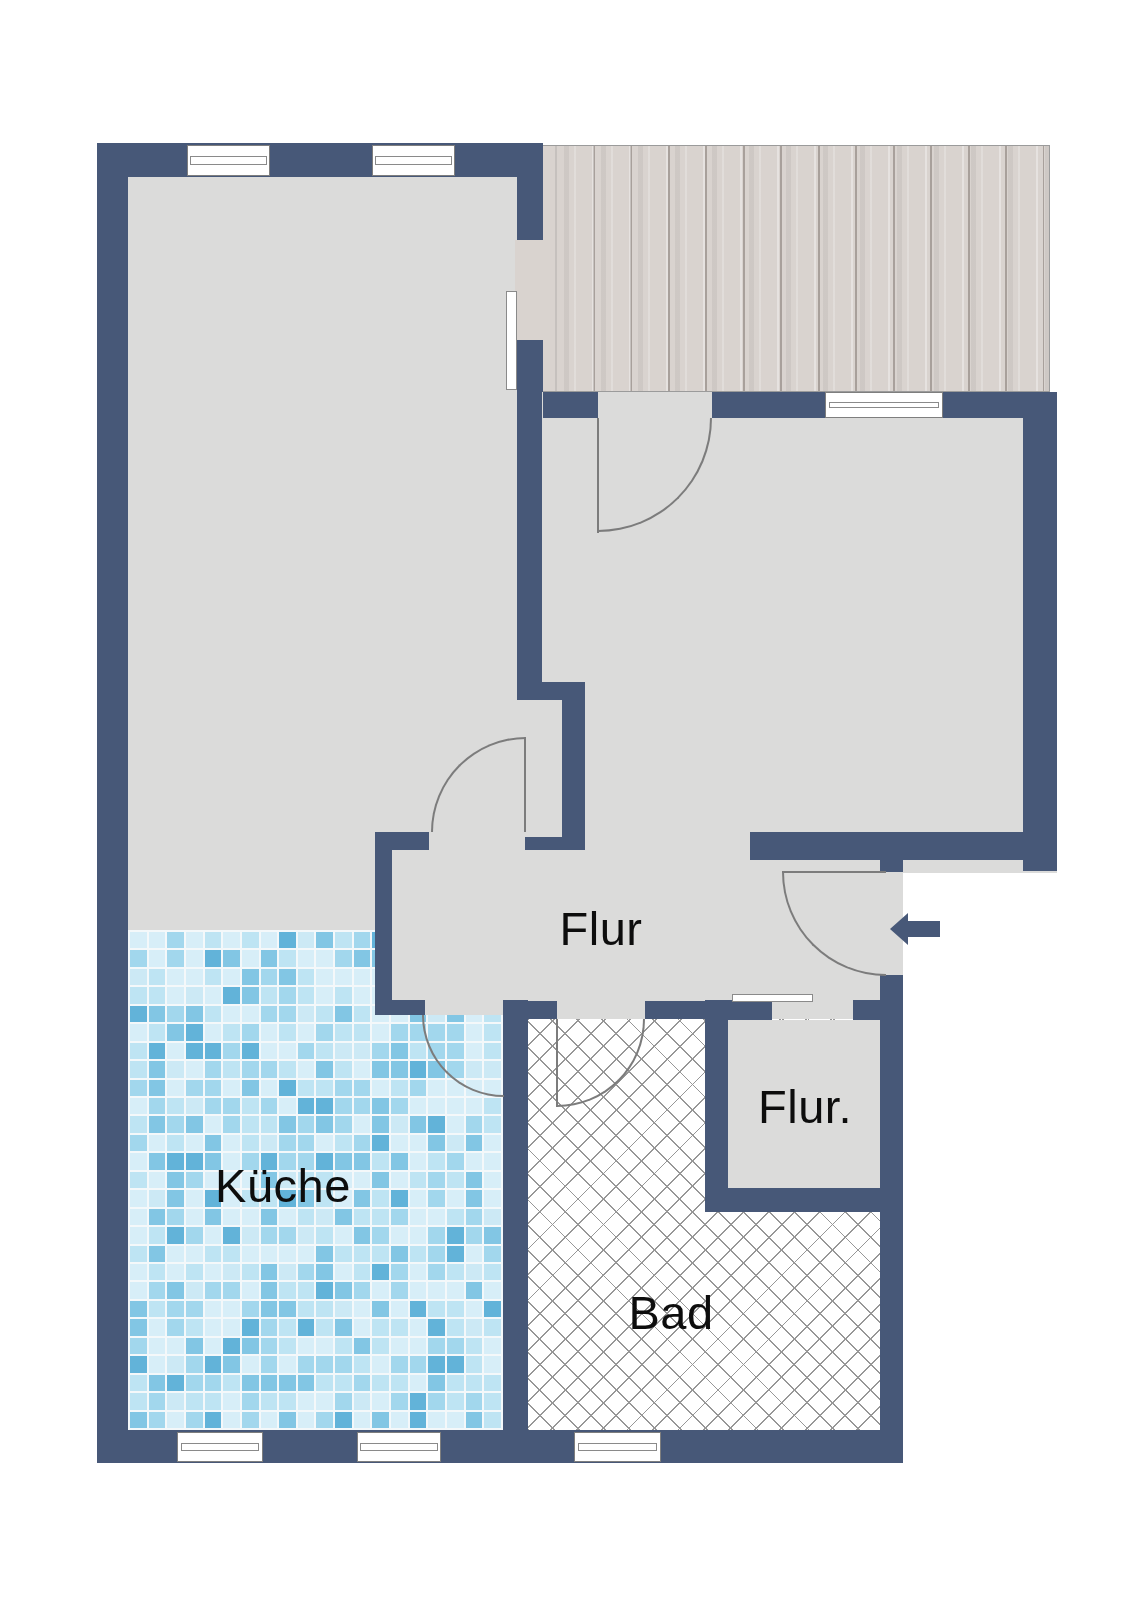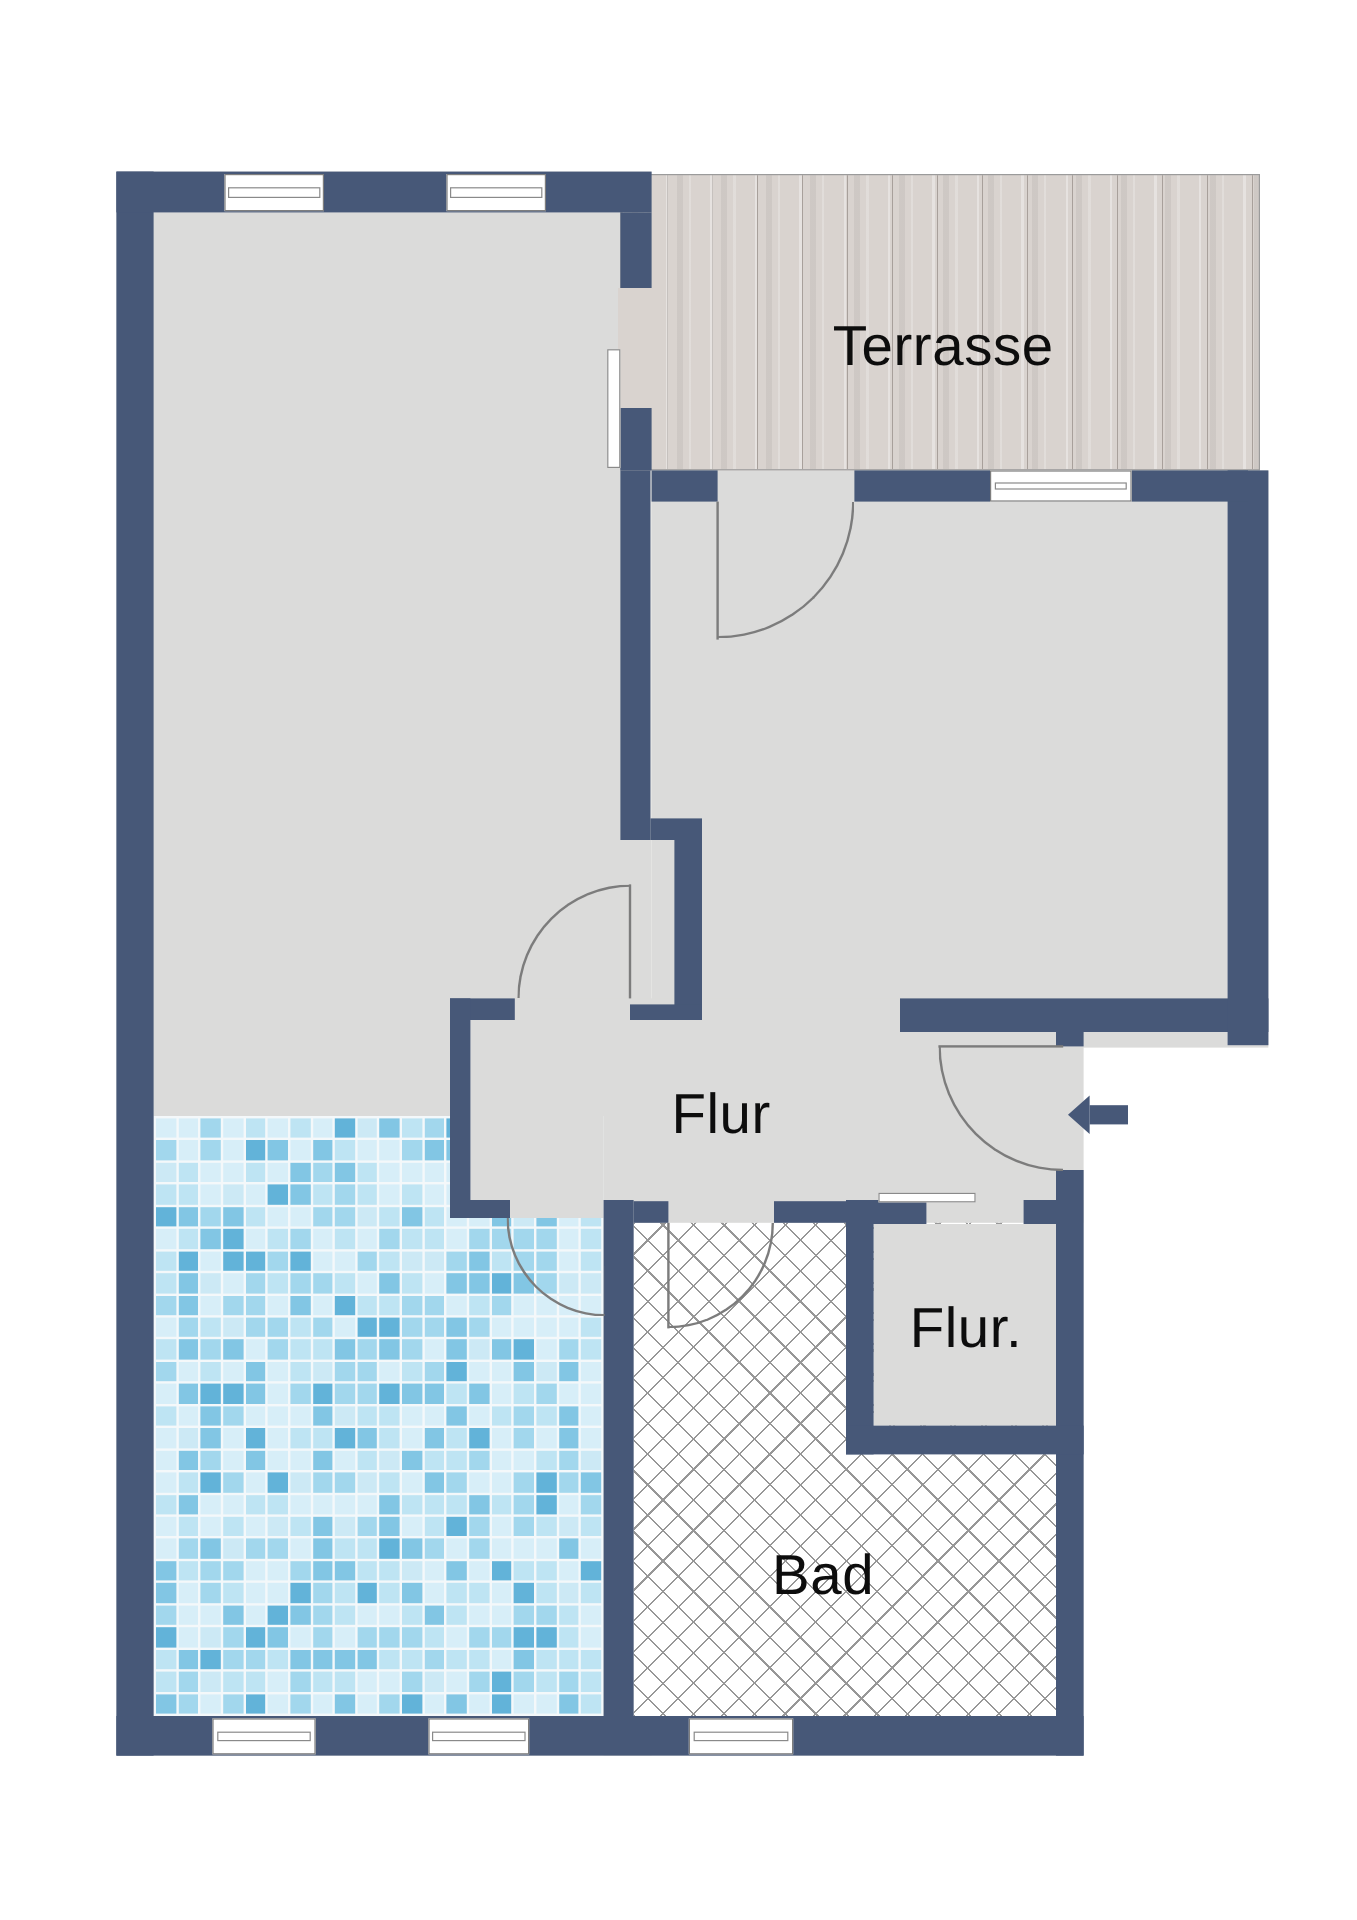--- a/index.html
+++ b/index.html
@@ -674,18 +674,18 @@
   <div class="arc se" style="left:557px;top:1019px;width:88px;height:88px;"></div>
 
   <div class="leaf" style="left:782px;top:871px;width:104px;height:2px;"></div>
   <div class="arc sw" style="left:782px;top:872px;width:104px;height:104px;"></div>
 
   <div class="slider" style="left:732px;top:994px;width:81px;height:8px;"></div>
 
   <div class="arrow-head" style="left:890px;top:913px;"></div>
   <div class="arrow-shaft" style="left:908px;top:921px;width:32px;height:16px;"></div>
 
-  <div class="room-label" style="left:786px;top:288px;">Terrasse</div>
   <div class="room-label" style="left:601px;top:928px;">Flur</div>
+  <div class="room-label" style="left:283px;top:1185px;">Küche</div>
   <div class="room-label" style="left:805px;top:1106px;">Flur.</div>
-  <div class="room-label" style="left:686px;top:1312px;">Bad</div>
+  <div class="room-label" style="left:671px;top:1312px;">Bad</div>
 
 </div>
 
 </body></html>

